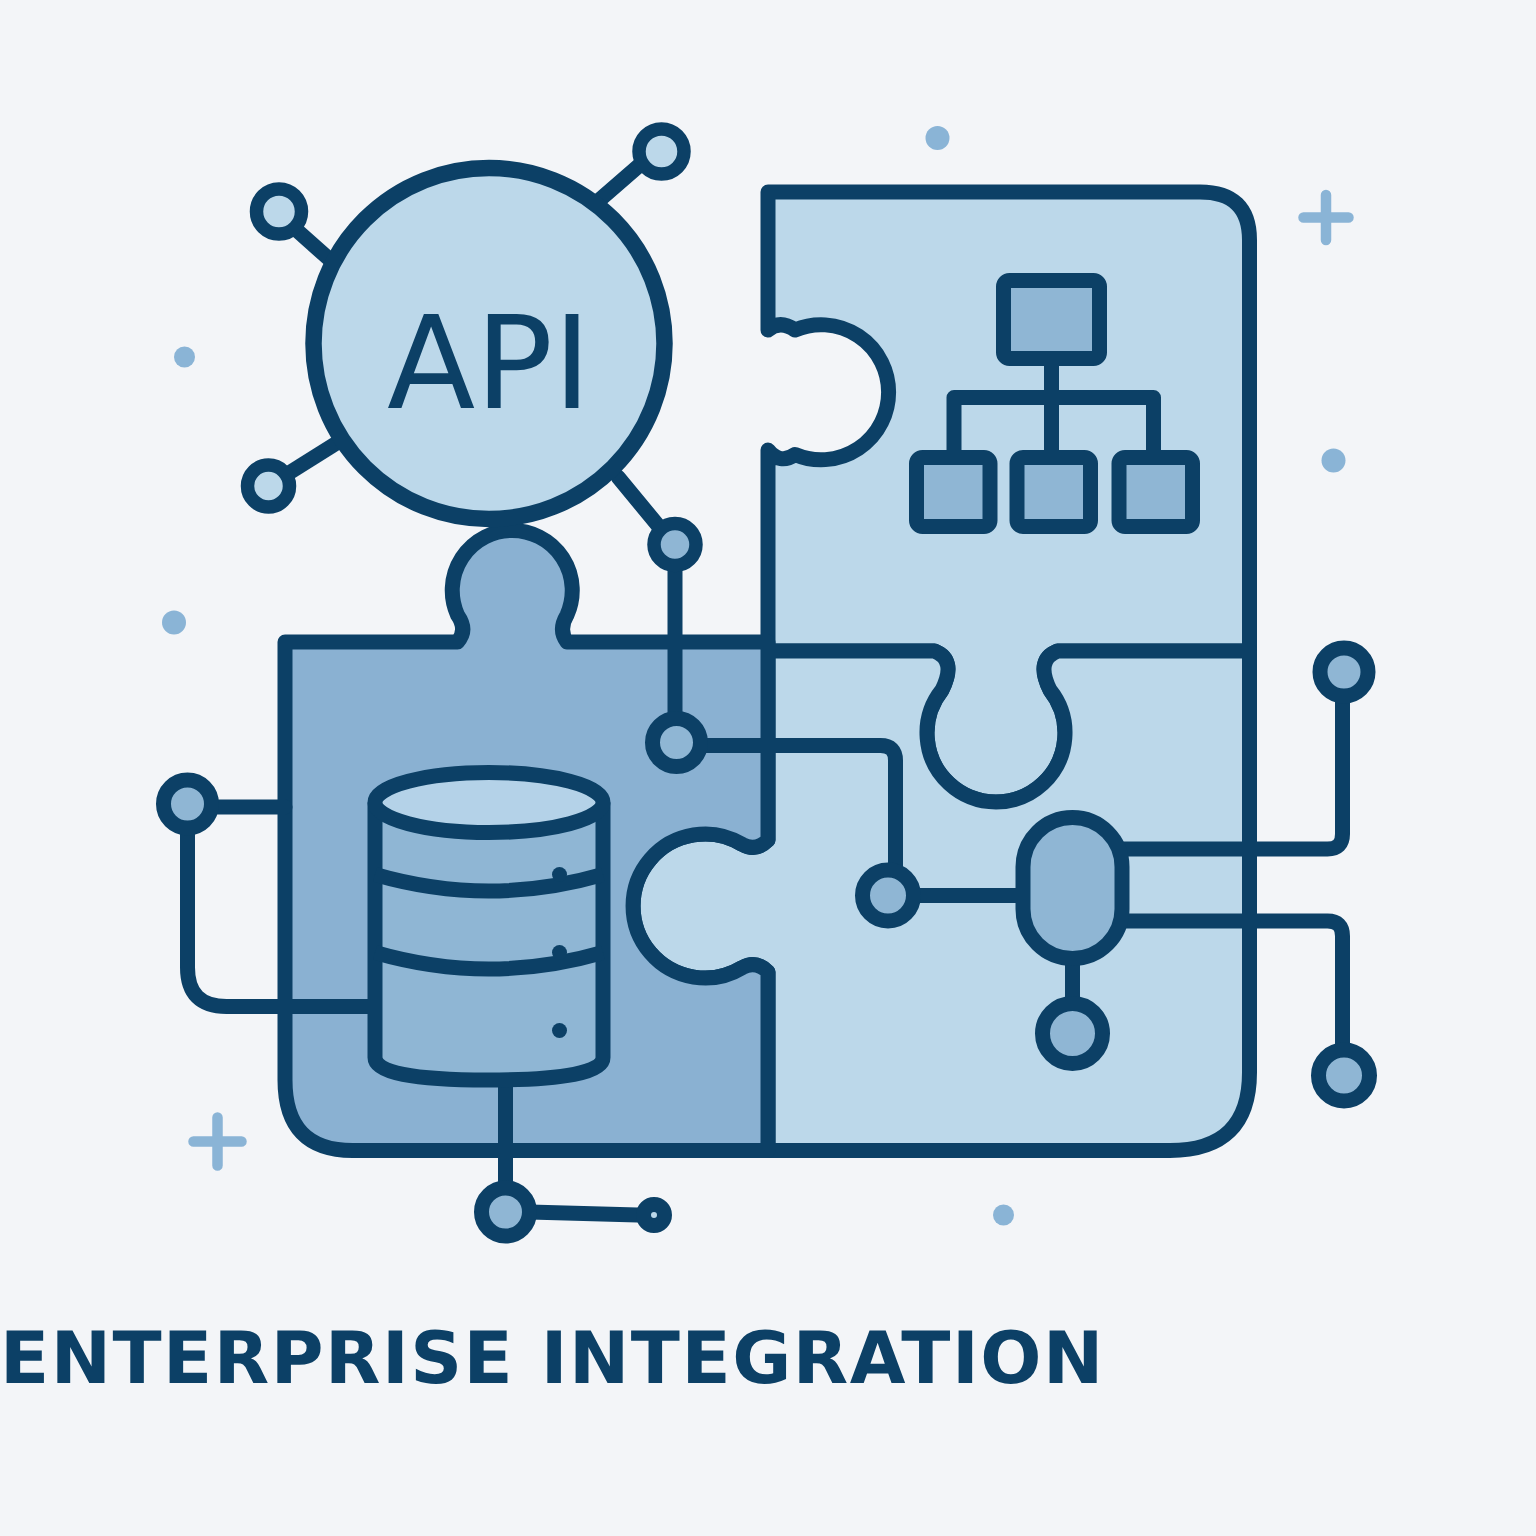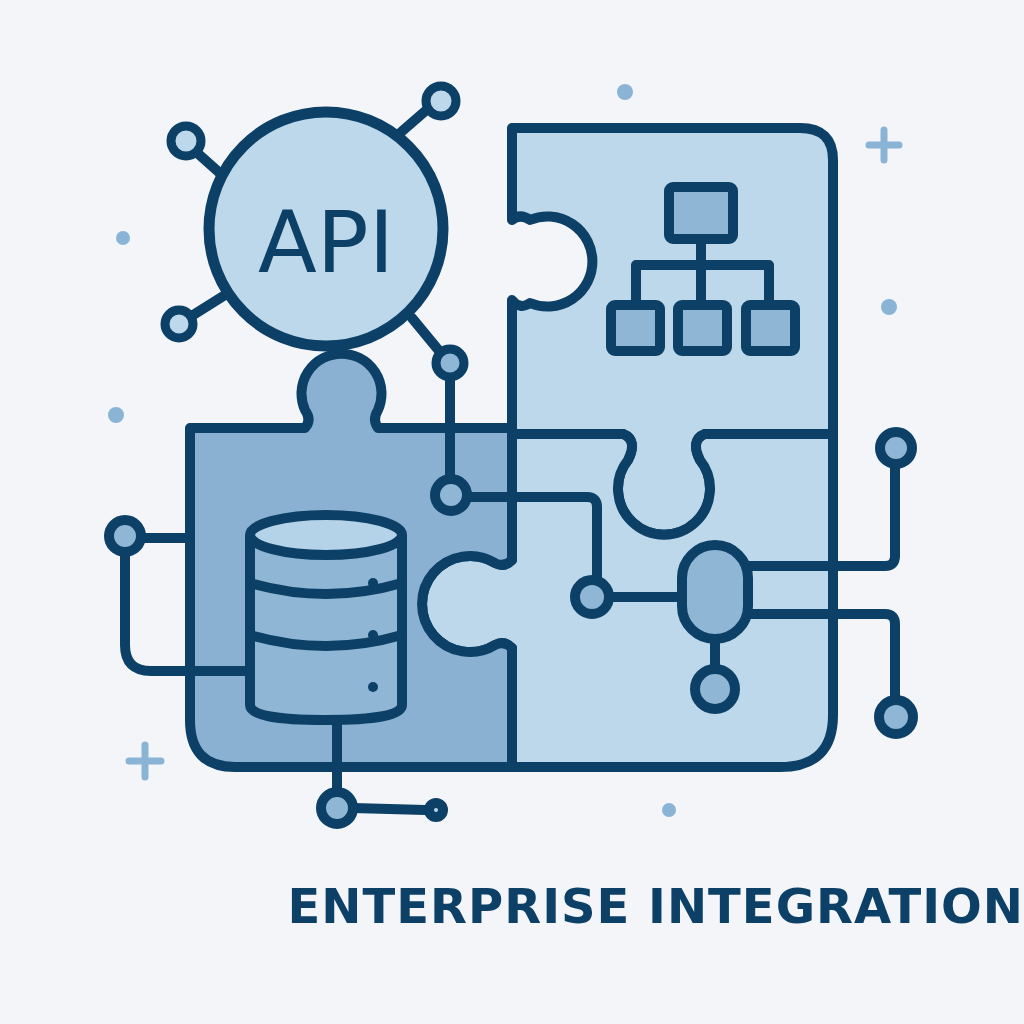--- a/index.html
+++ b/index.html
@@ -6,21 +6,21 @@
     body {
       width: 1024px; height: 1024px;
       background: #f3f5f8;
       overflow: hidden;
       position: relative;
       font-family: "DejaVu Sans", "Liberation Sans", sans-serif;
     }
     #canvas { position: absolute; left: 0; top: 0; width: 1024px; height: 1024px; }
     .caption {
       position: absolute; left: 0; top: 878px; width: 1024px;
-      text-align: right;
+      text-align: left;
       font-family: "DejaVu Sans", sans-serif;
       font-weight: bold;
       font-size: 48px;
       letter-spacing: 1px;
       color: #0c4066;
     }
     .api-text {
       font-family: "DejaVu Sans", sans-serif;
       font-weight: normal;
       font-size: 86px;

